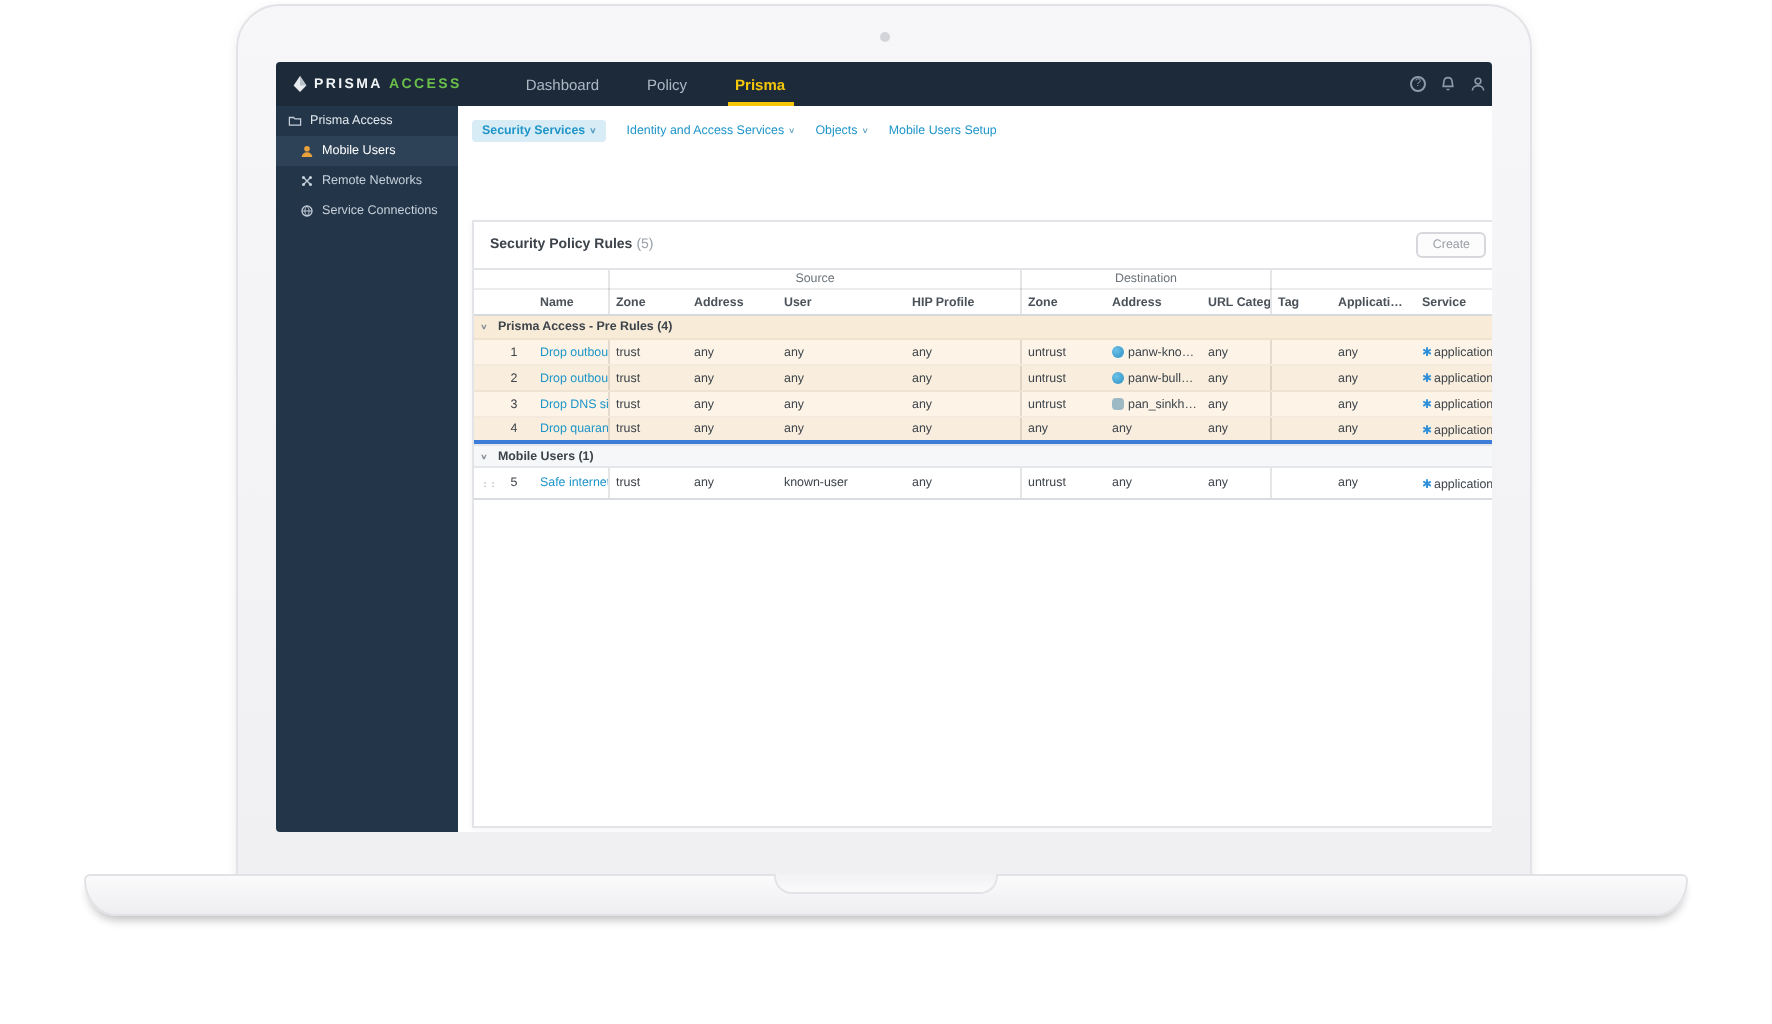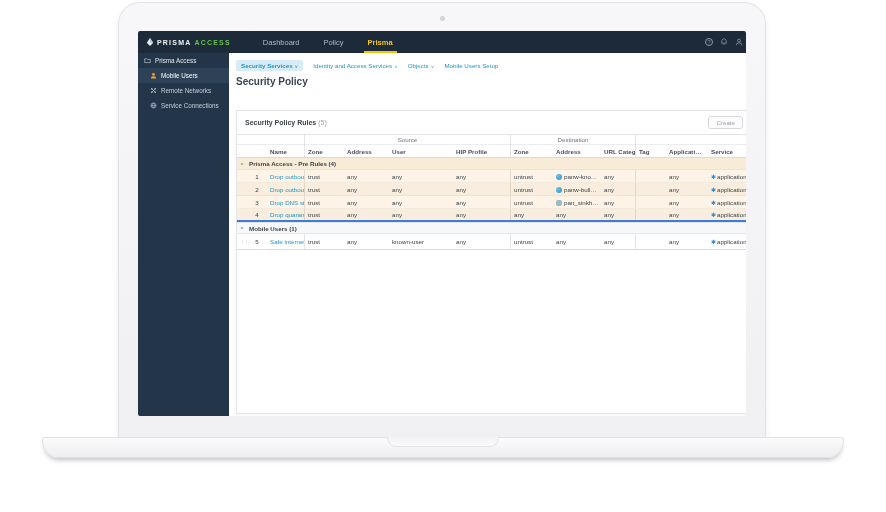--- a/index.html
+++ b/index.html
@@ -178,21 +178,20 @@
           </span>
           <span class="crumb">
             <span>Objects</span>
             <span class="caret">∨</span>
           </span>
           <span class="crumb">
             <span>Mobile Users Setup</span>
           </span>
         </div>
 
-        <h1 class="page-title">Security Policy</h1>
 
         <section class="card">
           <div class="card-header">
             <span class="card-title">Security Policy Rules</span>
             <span class="card-count">(5)</span>
             <button class="card-btn">Create</button>
           </div>
 
           <div class="tbl">
 

